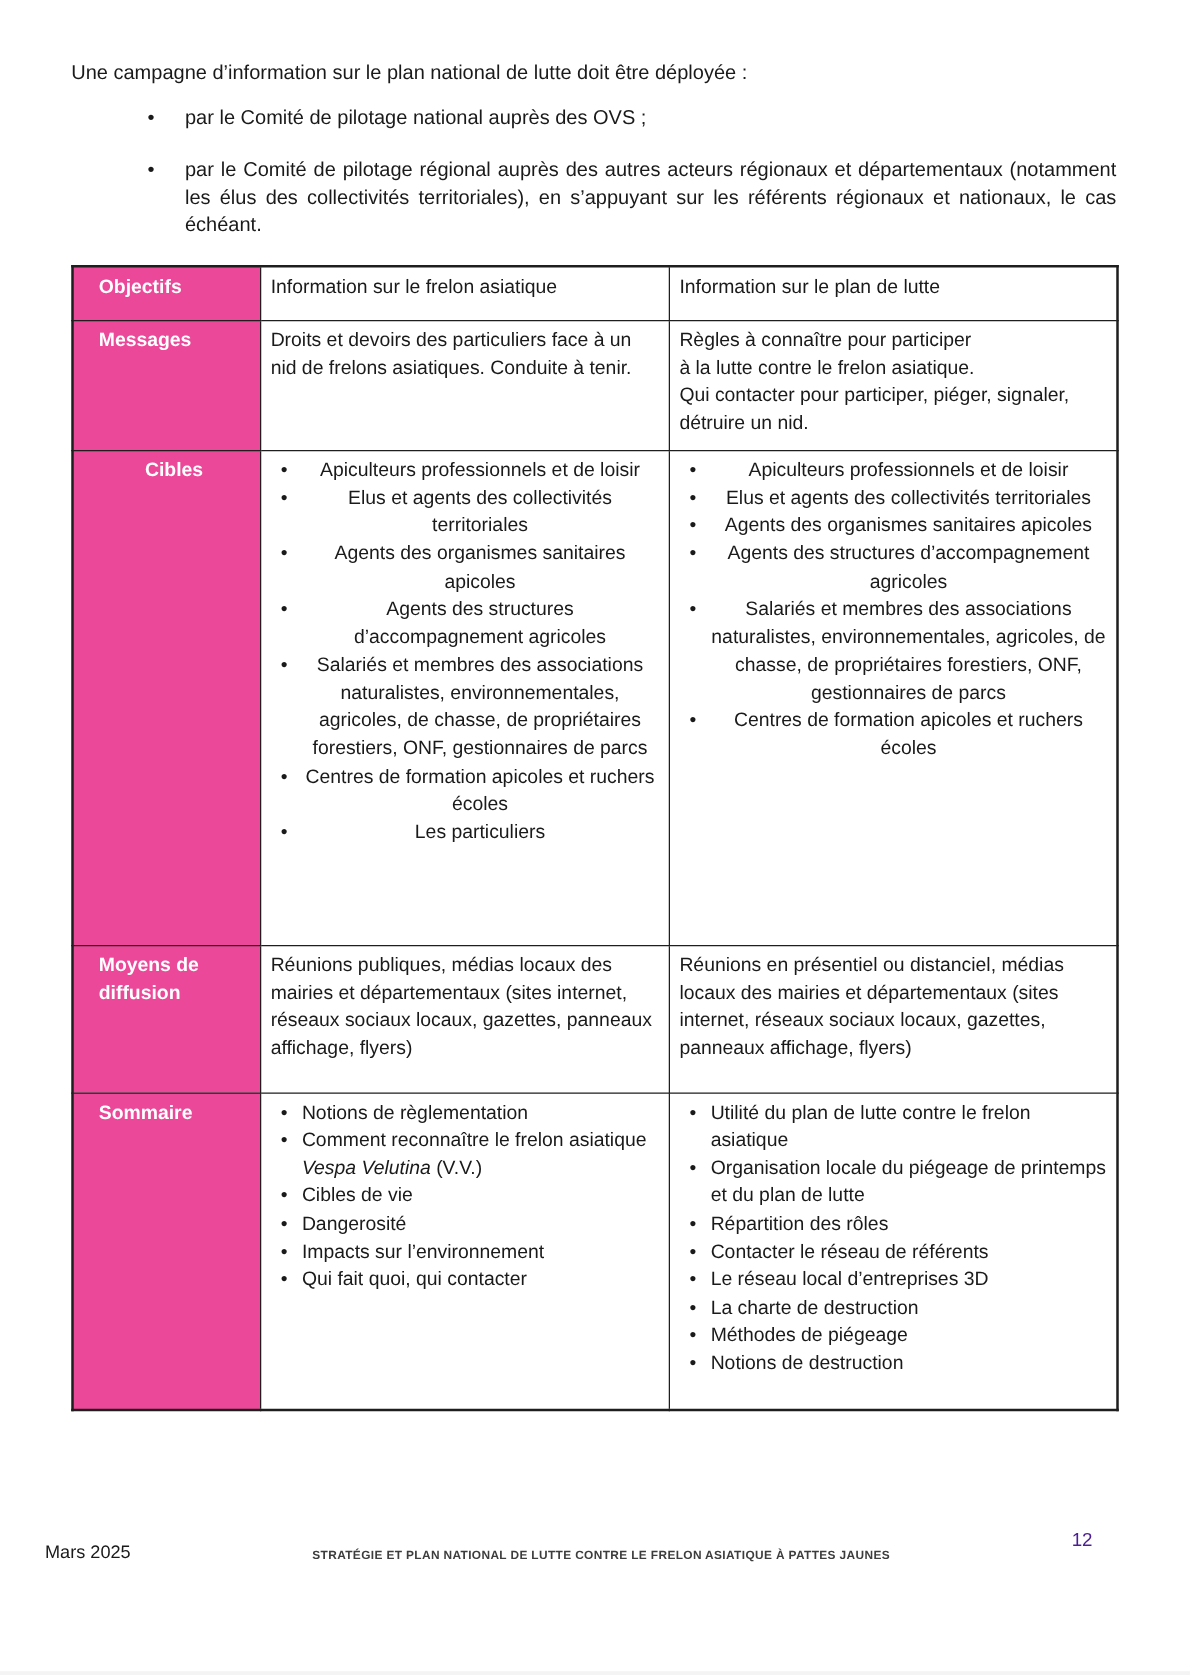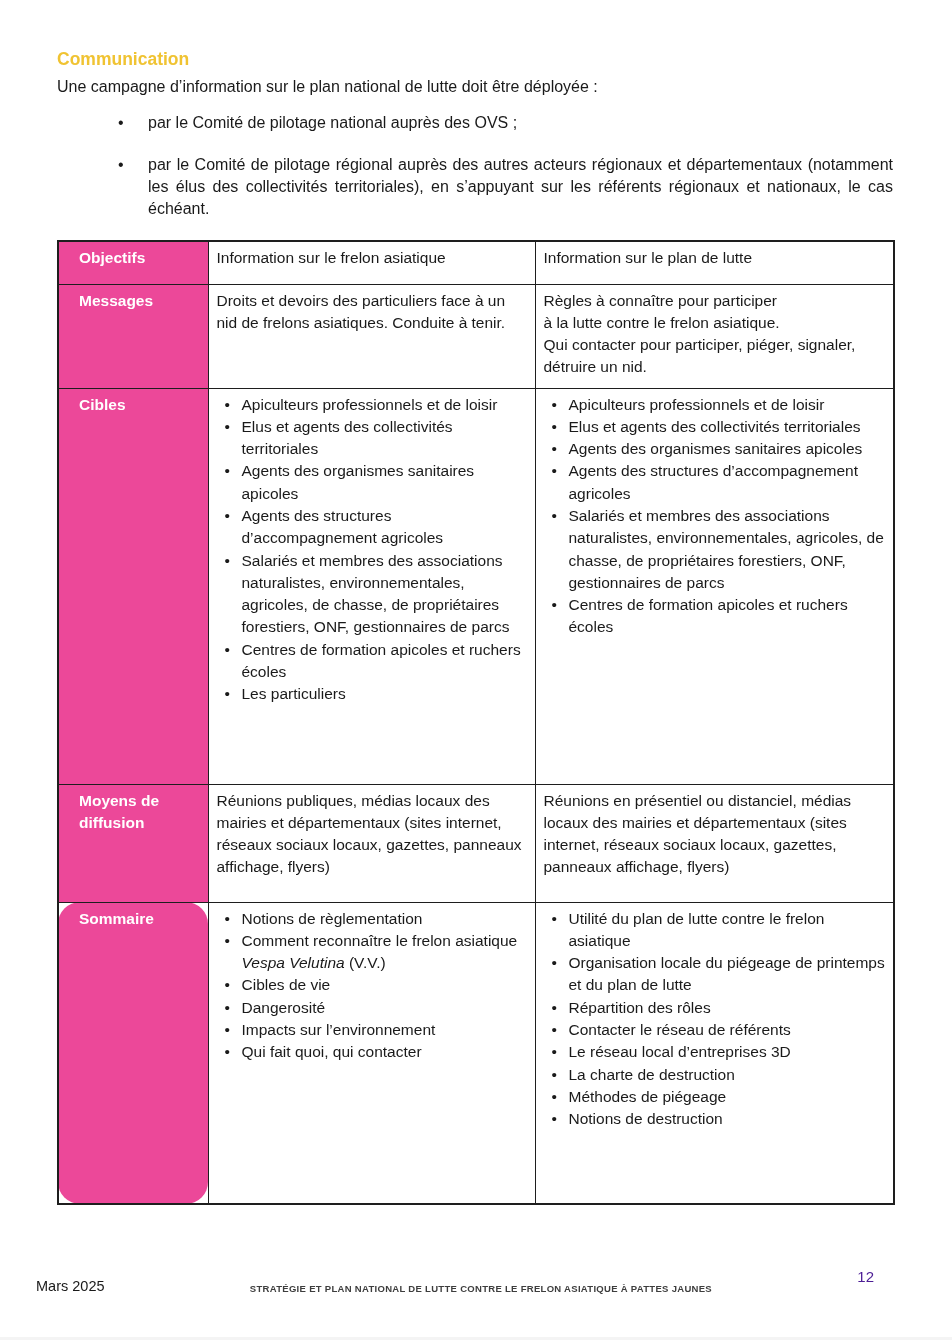--- a/index.html
+++ b/index.html
@@ -64,37 +64,37 @@
     line-height: 22.3px;
   }
   .plan-table td.label-cell {
     background: #ec4899;
     color: #ffffff;
     font-weight: bold;
     padding-left: 20px;
   }
   .plan-table tr:nth-child(1) td { height: 43px; }
   .plan-table tr:nth-child(2) td { height: 104px; }
-  .plan-table tr:nth-child(3) td { height: 396px; }
+  .plan-table tr:nth-child(3) td { height: 396px; text-align: center; }
   .plan-table tr:nth-child(4) td { height: 118px; }
-  .plan-table tr:nth-child(5) td { height: 302px; border-radius: 22px; }
+  .plan-table tr:nth-child(5) td { height: 254px; }
   .cell-par { margin: 0; }
   ul.cell-list { list-style: none; margin: 0; padding: 0; }
   ul.cell-list li {
     position: relative;
     padding-left: 25px;
   }
   ul.cell-list li::before {
     content: "\2022";
     position: absolute;
     left: 8px; top: 0;
   }
   .footer {
     position: absolute;
-    left: 36px; right: 78px; top: 1268px;
+    left: 36px; right: 78px; top: 1224px;
     display: flex;
     justify-content: space-between;
     align-items: flex-start;
   }
   .footer-date {
     font-size: 14.5px;
     color: #1a1a1a;
     margin-top: 10px;
   }
   .footer-title {
@@ -113,21 +113,20 @@
     position: absolute;
     left: 0; bottom: 0;
     width: 100%; height: 3px;
     background: #f4f4f4;
   }
 </style>
 </head>
 <body>
 
 <div class="content">
-  <div class="doc-heading">Communication</div>
   <p class="body-par par-2">Une campagne d’information sur le plan national de lutte doit être déployée :</p>
   <ul class="intro-bullets">
       <li>par le Comité de pilotage national auprès des OVS ;</li>
       <li>par le Comité de pilotage régional auprès des autres acteurs régionaux et départementaux (notamment les élus des collectivités territoriales), en s’appuyant sur les référents régionaux et nationaux, le cas échéant.</li>
     </ul>
 
   <table class="plan-table">
     <colgroup>
       <col style="width:150px">
       <col style="width:327px">

